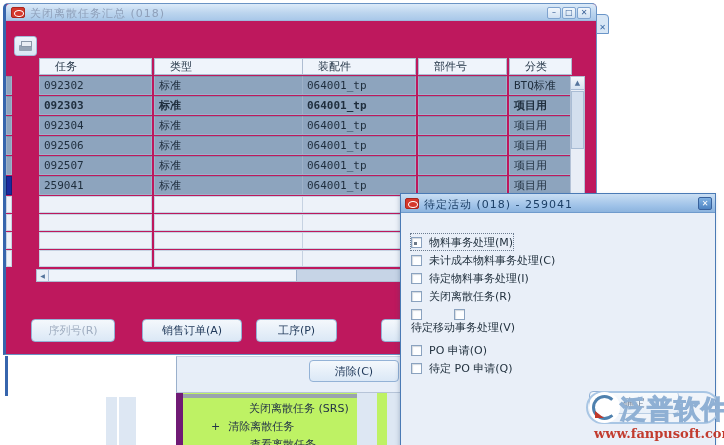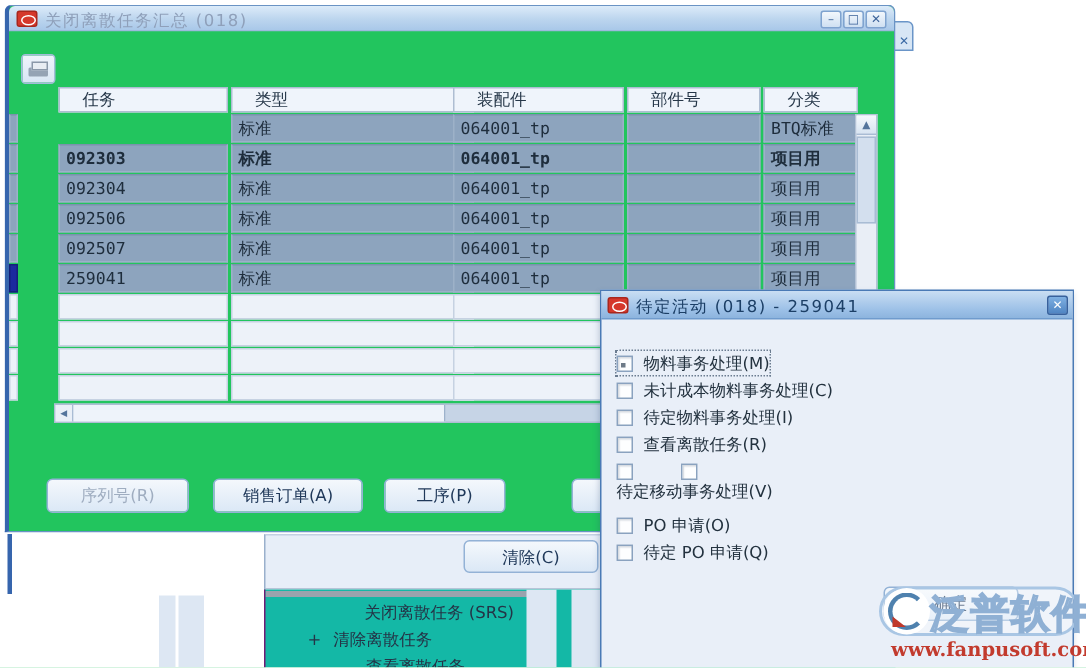--- a/index.html
+++ b/index.html
@@ -2,21 +2,21 @@
 <html><head>
 <meta charset="utf-8">
 <style>
   * { margin:0; padding:0; box-sizing:border-box; }
   html,body { background:#fff; }
   body { font-family:"DejaVu Sans","Liberation Sans",sans-serif; }
   #page { position:relative; width:724px; height:445px; background:#fff; overflow:hidden; }
 
   
   .main-win { position:absolute; left:3px; top:3px; width:594px; height:352px;
-    background:#22c55e; border:1px solid #6a93c4; border-left:3px solid #3665ad;
+    background:#be185d; border:1px solid #6a93c4; border-left:3px solid #3665ad;
     border-radius:5px 5px 0 0; z-index:2; }
   .titlebar { position:absolute; left:0; top:0; right:0; height:17px;
     background:linear-gradient(#dcebf9 0%, #bcd5ee 55%, #a9c8e9 100%);
     border-radius:4px 4px 0 0; border-bottom:1px solid #9db9dc; }
   .oracle-logo { position:absolute; left:5px; top:3px; width:14px; height:11px;
     background:#d5382c; border:1px solid #a8271e; border-radius:2px; }
   .oracle-logo::after { content:""; position:absolute; left:2px; top:2px; width:8px; height:5px;
     border:1.5px solid #fff; border-radius:50%; }
   .title-text { position:absolute; left:24px; top:2px; font-size:11px; color:#8fa0ba; letter-spacing:1px; }
   .win-btn { position:absolute; top:3px; width:14px; height:12px; background:linear-gradient(#f2f7fc,#cfe0f2);
@@ -52,37 +52,37 @@
   .vs-thumb { position:absolute; left:0; top:14px; width:13px; height:58px; background:#d3dfee; border:1px solid #a9bcd4; }
   .hscroll { position:absolute; left:30px; top:265px; width:537px; height:13px; background:#c6d4e6; border:1px solid #aebdd3; }
   .hs-left { position:absolute; left:0; top:0; width:12px; height:11px; background:#e9eff7; border-right:1px solid #a9bcd4;
     font-size:6px; line-height:11px; text-align:center; color:#54749c; }
   .hs-thumb { position:absolute; left:12px; top:0; width:248px; height:11px; background:#eef3fa; border-right:1px solid #9db2cc; }
 
   
   .btn { position:absolute; background:linear-gradient(#f4f8fc,#dbe8f6); border:1px solid #93b2d6;
     border-radius:4px; font-size:11px; color:#20395a; text-align:center; line-height:21px; }
   .btn.disabled { color:#9fadc0; }
-  .b-serial { left:25px; top:315px; width:95px; height:23px; }
+  .b-serial { left:25px; top:315px; width:84px; height:23px; }
   .b-sales  { left:136px; top:315px; width:100px; height:23px; }
   .b-oper   { left:250px; top:315px; width:81px; height:23px; }
   .b-part   { left:375px; top:315px; width:60px; height:23px; }
 
   
   .frag-win { position:absolute; left:592px; top:14px; width:17px; height:20px; background:#d7e6f5;
     border:1px solid #6a95c8; border-radius:0 4px 0 0; z-index:1; }
   .frag-x { position:absolute; right:2px; bottom:1px; font-size:8px; color:#3a6aa5; }
 
   
   .blue-edge { position:absolute; left:5px; top:356px; width:3px; height:40px; background:#3665ad; z-index:1; }
   .clear-panel { position:absolute; left:176px; top:356px; width:421px; height:37px; background:#e7eef8;
     border-top:1px solid #c3d0e2; border-left:1px solid #9ab0cc; border-bottom:1px solid #b6c4d8; z-index:1; }
   .b-clear { left:132px; top:3px; width:90px; height:22px; }
-  .nav-win { position:absolute; left:176px; top:393px; width:421px; height:52px; background:#14b8a6;
-    border-left:1px solid #701a75; z-index:1; overflow:hidden; }
+  .nav-win { position:absolute; left:176px; top:393px; width:421px; height:52px; background:#bef264;
+    border-left:7px solid #701a75; z-index:1; overflow:hidden; }
   .nav-grip { position:absolute; left:0; top:1px; width:175px; height:4px; background:#9aa3ad; }
   .nav-item { position:absolute; font-size:11px; color:#243447; white-space:nowrap; }
   .nav-plus { color:#243447; margin-right:8px; font-size:11px; }
   .strip { position:absolute; background:#dde7f3; z-index:1; }
 
   
   .dialog { position:absolute; left:400px; top:193px; width:316px; height:258px; background:#e9eff8;
     border:1px solid #4a7ab5; box-shadow:-1px 2px 4px rgba(40,70,110,.25); z-index:3; }
   .dlg-titlebar { position:absolute; left:0; top:0; right:0; height:19px;
     background:linear-gradient(#c9def3 0%, #9cc0e7 70%, #8db4de 100%); border-bottom:1px solid #6f9bcd; }
@@ -152,20 +152,21 @@
     </div>
 
     <div class="hcell c1">任务</div>
     <div class="hcell c2">类型</div>
     <div class="hcell c3">装配件</div>
     <div class="hcell c4">部件号</div>
     <div class="hcell c5">分类</div>
 
     <div class="trow filled" style="top:72px;">
       <div class="cell selbox"></div>
+      <div class="cell c1">092302</div>
       <div class="cell c2"><span>标准</span><span class="dd-arrow">▾</span></div>
       <div class="cell c3">064001_tp</div>
       <div class="cell c4"></div>
       <div class="cell c5">BTQ标准</div>
     </div>
     <div class="trow filled" style="top:92px;font-weight:bold;">
       <div class="cell selbox"></div>
       <div class="cell c1">092303</div>
       <div class="cell c2"><span>标准</span><span class="dd-arrow">▾</span></div>
       <div class="cell c3">064001_tp</div>
@@ -275,21 +276,21 @@
     <div class="dlg-item" style="top:58px;">
       <span class="checkbox"></span>
         <span>未计成本物料事务处理(C)</span>
     </div>
     <div class="dlg-item" style="top:76px;">
       <span class="checkbox"></span>
         <span>待定物料事务处理(I)</span>
     </div>
     <div class="dlg-item" style="top:94px;">
       <span class="checkbox"></span>
-        <span>查看离散任务(R)</span>
+        <span>关闭离散任务(R)</span>
     </div>
     <div class="dlg-item" style="top:112px;">
       <span class="checkbox"></span>
     </div>
     <div class="dlg-item" style="top:115px;flex-direction:column;">
       <span class="checkbox"></span>
         <span>待定移动事务处理(V)</span>
     </div>
     <div class="dlg-item" style="top:148px;">
       <span class="checkbox"></span>

